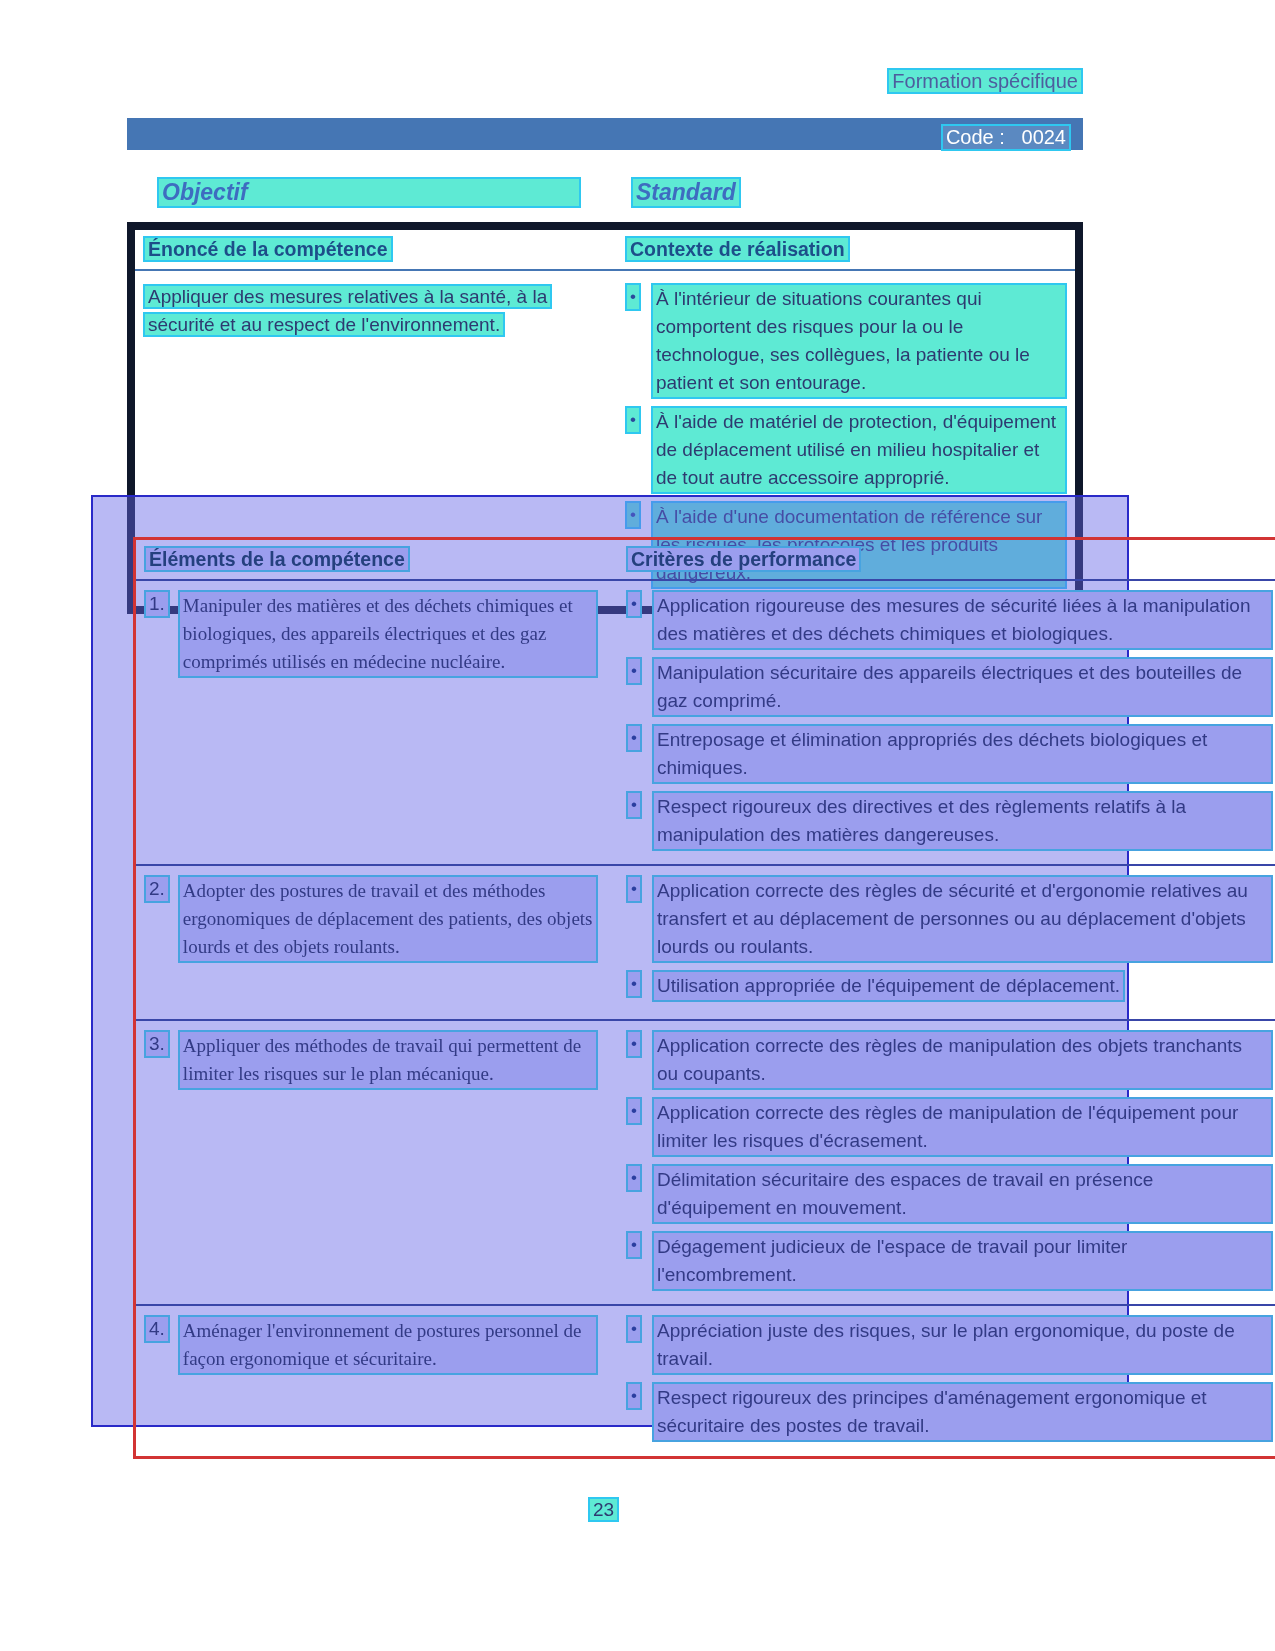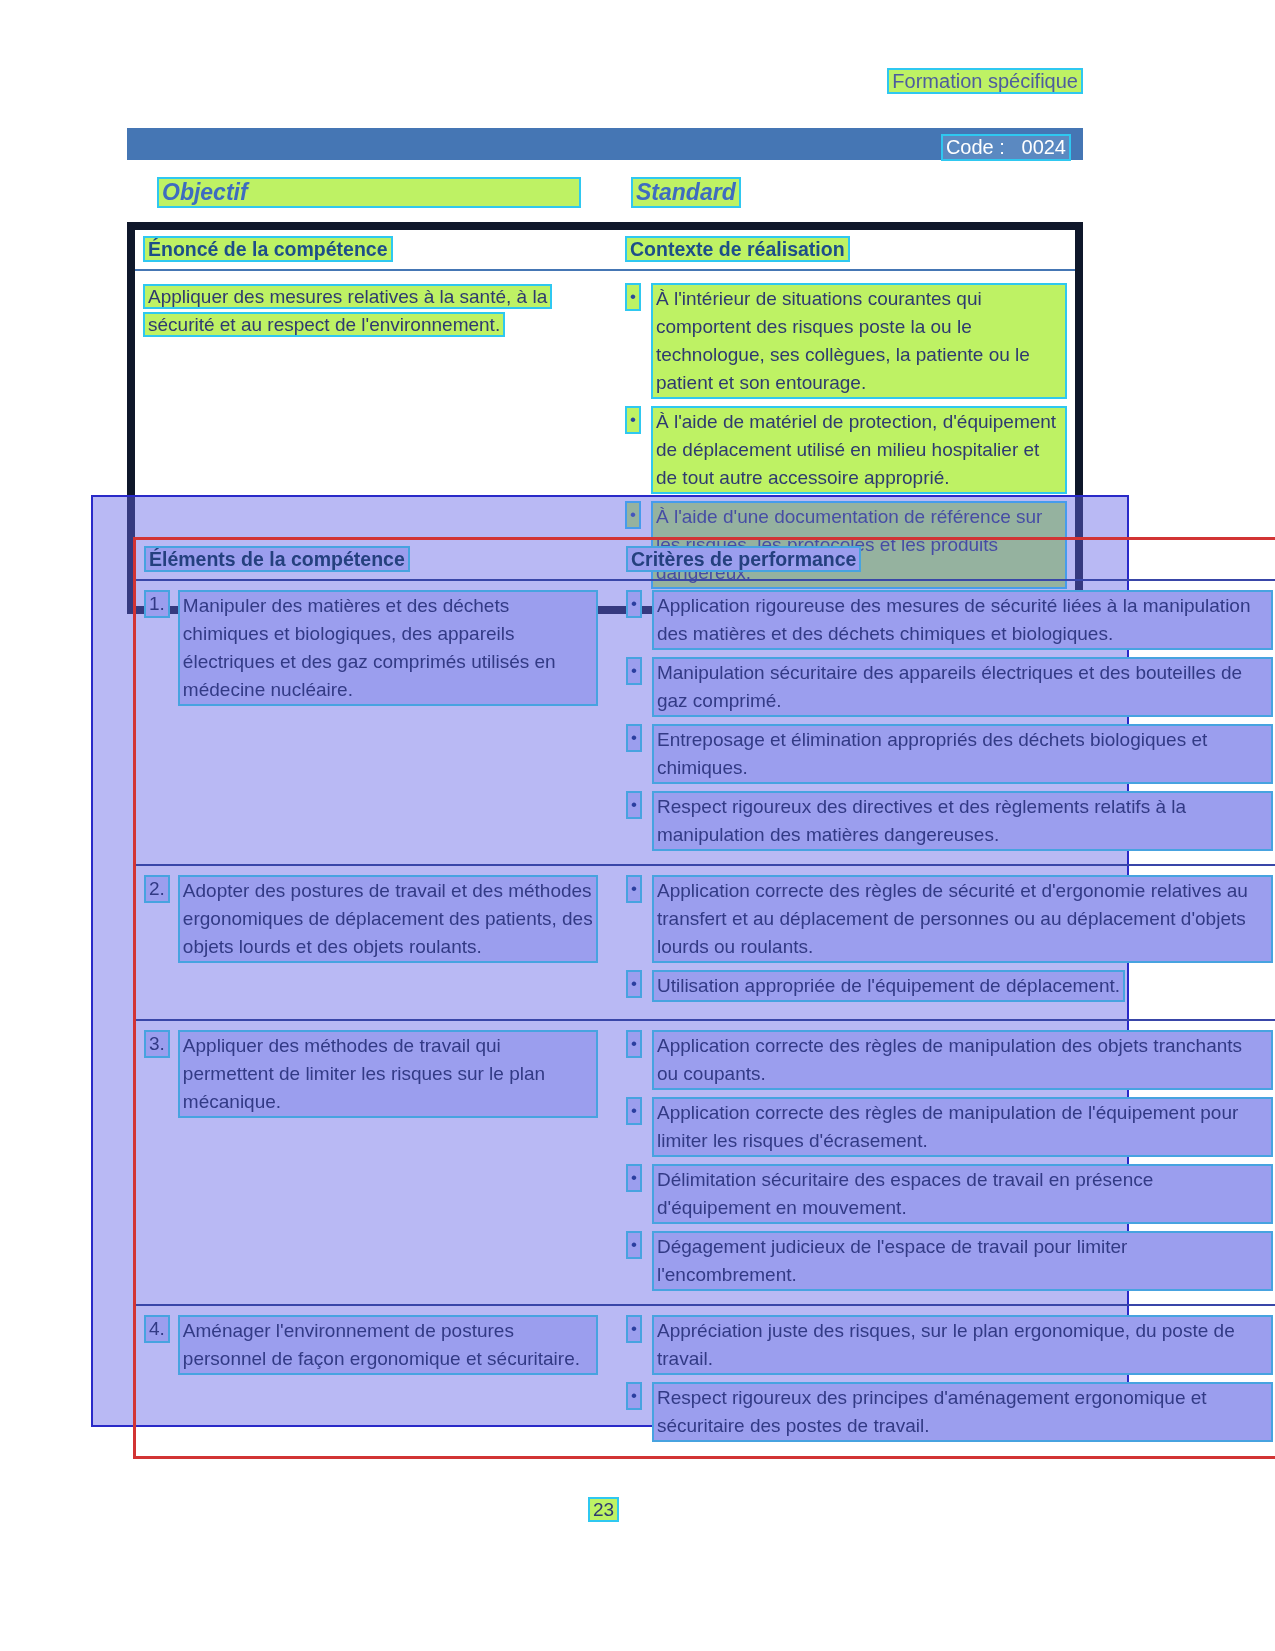--- a/index.html
+++ b/index.html
@@ -5,35 +5,35 @@
   * { margin:0; padding:0; box-sizing:border-box; }
   html,body { background:#ffffff; }
   .page {
     position:relative; width:1275px; height:1651px; background:#ffffff;
     font-family:"Liberation Sans","DejaVu Sans",sans-serif;
     color:#2e3a70; overflow:hidden;
   }
 
   
   .ann {
-    background:#bef264;
+    background:#5eead4;
     border:2px solid #2fc8f0;
     padding:0 3px;
     -webkit-box-decoration-break:clone;
     box-decoration-break:clone;
   }
   .ann-onblue { background:rgba(195,228,255,0.18); color:#ffffff; }
 
   .header-note {
     position:absolute; top:70px; left:0; width:1083px; text-align:right;
     font-size:20px; color:#4d5d9e;
   }
 
   .code-bar {
-    position:absolute; left:127px; top:128px; width:956px; height:32px;
+    position:absolute; left:127px; top:118px; width:956px; height:32px;
     background:#4576b4;
   }
   .code-text {
     position:absolute; right:12px; top:6px; font-size:20px; white-space:pre;
   }
 
   .sec {
     position:absolute; top:177px; font-size:23px; font-weight:bold; font-style:italic;
     color:#3e6cc0; display:inline-block;margin-left:20px;
   }
@@ -74,21 +74,21 @@
   .table2 .ann { background:#9b9eee; border-color:#47a3e0; }
   .table2 .th { color:#24407e; }
   .table2 .bullet-marker { color:#2b3f9f; }
   .t2-header { display:flex; height:41px; align-items:center; border-bottom:2px solid #3946a8; }
   .t2-row { display:flex; padding:9px 0 6px; border-bottom:2px solid #3946a8; }
   .t2-row:last-child { border-bottom:none; }
   .row1 { min-height:257px; } .row2 { min-height:155px; }
   .row3 { min-height:237px; } .row4 { min-height:150px; }
   .t2-left { width:478px; display:flex; gap:8px; padding-left:8px; padding-right:14px; align-items:flex-start; }
   .num { flex:none; font-size:19px; line-height:24px; }
-  .el-text { max-width:420px; }
+  .el-text { max-width:420px;font-family:Liberation Serif, serif; }
   .t2-right { flex:1; padding-left:12px; padding-right:6px; }
 
   .page-num { position:absolute; left:588px; top:1496px; font-size:19px; }
 </style>
 </head>
 <body>
 
 <div class="page">
 
   <div class="header-note">
@@ -107,21 +107,21 @@
       <div class="hcell-l"><span class="ann th">Énoncé de la compétence</span></div>
       <div class="hcell-r"><span class="ann th">Contexte de réalisation</span></div>
     </div>
     <div class="t1-body">
       <div class="bcell-l">
         <span class="ann body-text">Appliquer des mesures relatives à la santé, à la sécurité et au respect de l'environnement.</span>
       </div>
       <div class="bcell-r">
         <div class="bullet-item">
           <span class="ann bullet-marker">•</span>
-          <span class="ann body-text">À l'intérieur de situations courantes qui comportent des risques poste la ou le technologue, ses collègues, la patiente ou le patient et son entourage.</span>
+          <span class="ann body-text">À l'intérieur de situations courantes qui comportent des risques pour la ou le technologue, ses collègues, la patiente ou le patient et son entourage.</span>
         </div>
         <div class="bullet-item">
           <span class="ann bullet-marker">•</span>
           <span class="ann body-text">À l'aide de matériel de protection, d'équipement de déplacement utilisé en milieu hospitalier et de tout autre accessoire approprié.</span>
         </div>
         <div class="bullet-item">
           <span class="ann bullet-marker">•</span>
           <span class="ann body-text">À l'aide d'une documentation de référence sur les risques, les protocoles et les produits dangereux.</span>
         </div>
       </div>

